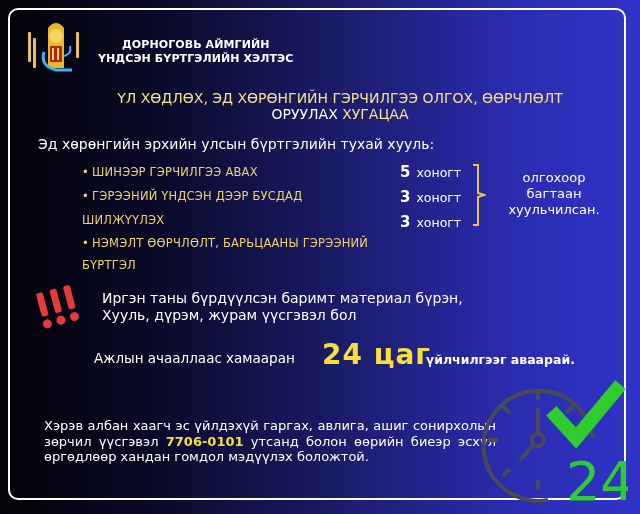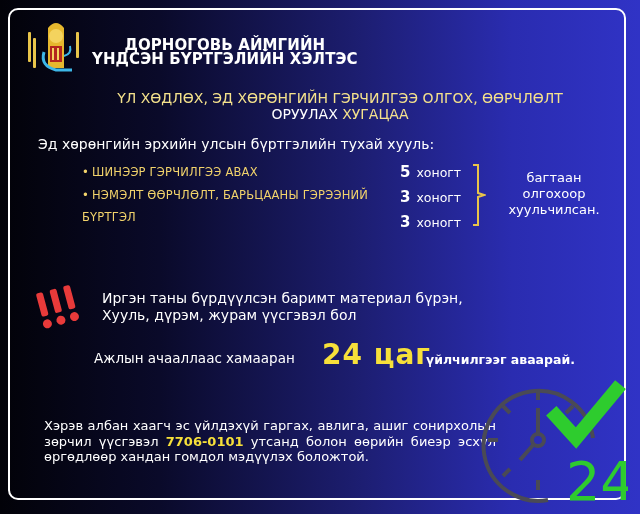--- a/index.html
+++ b/index.html
@@ -8,22 +8,22 @@
     background: linear-gradient(90deg, #020208 0%, #0a0a2a 25%, #1c1d6e 55%, #2a2cb0 80%, #3033c6 100%);
     font-family: "DejaVu Sans", sans-serif;
     color:#fff;
   }
   .frame {
     position:absolute; left:8px; top:8px; width:618px; height:492px;
     border:2px solid #ffffff; border-radius:10px; box-sizing:border-box;
   }
   .logo { position:absolute; left:24px; top:18px; width:64px; height:64px; }
   .org-name {
-    position:absolute; left:92px; top:38px; text-align:center;
-    font-weight:bold; font-size:15px; line-height:14px; letter-spacing:0.1px;
+    position:absolute; left:98px; top:38px; text-align:center;
+    font-weight:bold; font-size:11px; line-height:14px; letter-spacing:0.1px;
   }
   .title {
     position:absolute; left:60px; top:90px; width:560px; text-align:center;
     font-size:14px; line-height:16px;
   }
   .title .l1 { color:#f5e28c; }
   .title .l2 { color:#ffffff; }
   .title .l2 .hl { color:#f5e28c; }
   .law-heading {
     position:absolute; left:38px; top:136px; font-size:14px; color:#fff;
@@ -92,39 +92,42 @@
   <div class="l1">ҮЛ ХӨДЛӨХ, ЭД ХӨРӨНГИЙН ГЭРЧИЛГЭЭ ОЛГОХ, ӨӨРЧЛӨЛТ</div>
   <div class="l2"><span>ОРУУЛАХ </span><span class="hl">ХУГАЦАА</span></div>
 </div>
 
 <div class="law-heading">Эд хөрөнгийн эрхийн улсын бүртгэлийн тухай хууль:</div>
 
 <div class="items">
   <div class="item">
     <span class="bullet">•</span><span>ШИНЭЭР ГЭРЧИЛГЭЭ АВАХ</span>
   </div>
+  <div class="item">
+    <span class="bullet">•</span><span>ГЭРЭЭНИЙ ҮНДСЭН ДЭЭР БУСДАД ШИЛЖҮҮЛЭХ</span>
+  </div>
   <div class="item multi">
     <span class="bullet">•</span><span>НЭМЭЛТ ӨӨРЧЛӨЛТ, БАРЬЦААНЫ ГЭРЭЭНИЙ</span><br>
     <span>БҮРТГЭЛ</span>
   </div>
 </div>
 
 <div class="days">
   <div class="day"><b>5</b><span>хоногт</span></div>
   <div class="day"><b>3</b><span>хоногт</span></div>
   <div class="day"><b>3</b><span>хоногт</span></div>
 </div>
 
 <svg class="bracket" viewBox="0 0 14 62">
   <path d="M1 1 h5 v28 l6 2 l-6 2 v28 h-5" stroke="#e8c54a" stroke-width="2" fill="none"></path>
 </svg>
 
 <div class="note">
+  <div>олгохоор</div>
   <div>багтаан</div>
-  <div>олгохоор</div>
   <div>хуульчилсан.</div>
 </div>
 
 <svg class="divider" viewBox="0 0 462 4" preserveAspectRatio="none">
   <defs>
     <linearGradient id="dg" x1="0" x2="1">
       <stop offset="0" stop-color="#f2d36b"></stop>
       <stop offset="0.5" stop-color="#b8d0d6"></stop>
       <stop offset="1" stop-color="#3aa4ff"></stop>
     </linearGradient>

